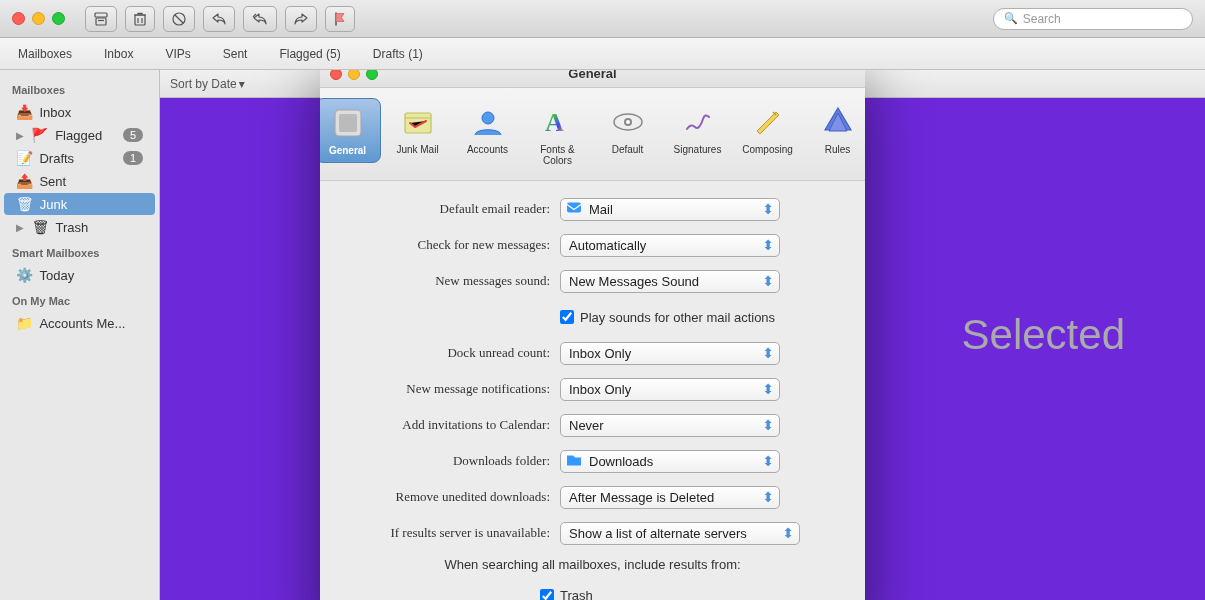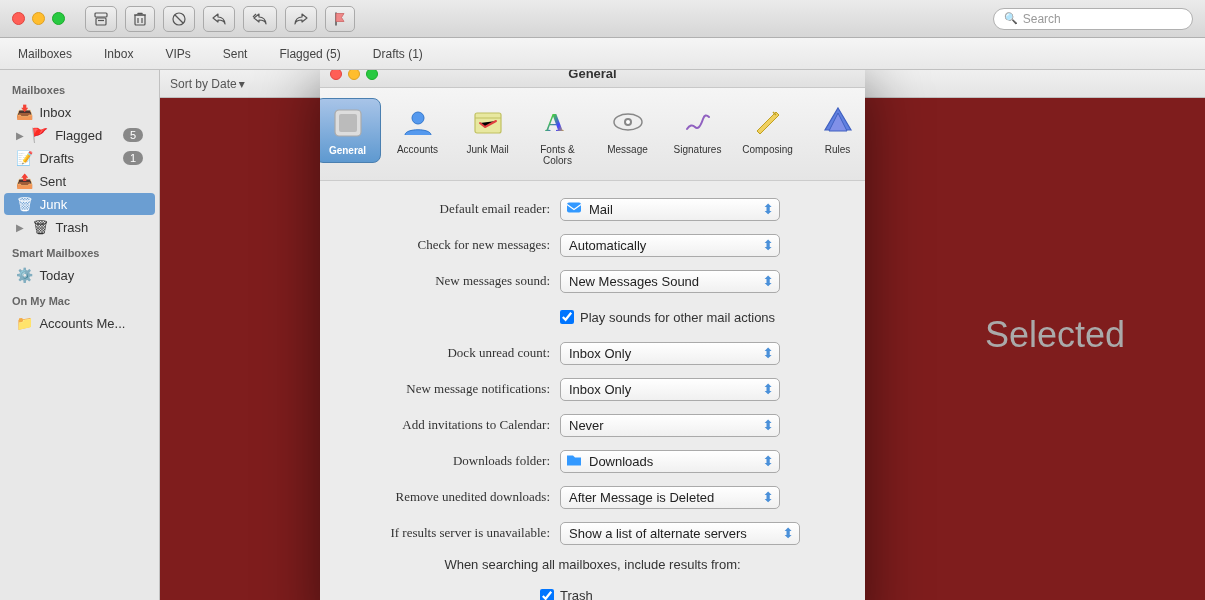--- a/index.html
+++ b/index.html
@@ -141,42 +141,42 @@
     }
     .sidebar-disclosure {
       font-size: 10px;
       color: #888;
       margin-right: 2px;
     }
 
     
     .content-area {
       flex: 1;
-      background: #7f1d1d;
+      background: #6d28d9;
       position: relative;
       overflow: hidden;
     }
     .sort-bar {
       height: 28px;
       background: linear-gradient(to bottom, #f0f0f0, #e4e4e4);
       border-bottom: 1px solid #c0c0c0;
       display: flex;
       align-items: center;
       padding: 0 10px;
       font-size: 12px;
       color: #555;
     }
 
     
     .no-selection-text {
       position: absolute;
       top: 50%;
       right: 80px;
       transform: translateY(-50%);
-      font-size: 36px;
+      font-size: 42px;
       color: #aaa;
       font-weight: 300;
     }
     .modal {
       position: absolute;
       top: -10px;
       left: 160px;
       width: 545px;
       background: #ececec;
       border-radius: 10px;
@@ -481,36 +481,36 @@
                 <rect x="4" y="4" width="26" height="26" rx="4" fill="#ddd" stroke="#aaa" stroke-width="1.2"></rect>
                 <rect x="8" y="8" width="18" height="18" rx="2" fill="#bbb"></rect>
               </svg>
           </div>
           <span class="pref-tab-label">General</span>
         </div>
 
         <div class="pref-tab">
           <div class="pref-tab-icon">
             <svg width="34" height="34" viewBox="0 0 34 34">
-                <circle cx="17" cy="13" r="6" fill="#5599ee" stroke="#3377cc" stroke-width="1"></circle>
-                <path d="M4 30c0-7 26-7 26 0" fill="#5599ee" stroke="#3377cc" stroke-width="1"></path>
-              </svg>
-          </div>
-          <span class="pref-tab-label">Accounts</span>
-        </div>
-
-        <div class="pref-tab">
-          <div class="pref-tab-icon">
-            <svg width="34" height="34" viewBox="0 0 34 34">
                 <rect x="4" y="8" width="26" height="20" rx="2" fill="#e8e8a0" stroke="#c0c060" stroke-width="1.2"></rect>
                 <line x1="4" y1="13" x2="30" y2="13" stroke="#c0c060" stroke-width="1"></line>
                 <path d="M9 18l5 4 11-6" stroke="#e04040" stroke-width="2" stroke-linecap="round" stroke-linejoin="round"></path>
               </svg>
           </div>
           <span class="pref-tab-label">Junk Mail</span>
+        </div>
+
+        <div class="pref-tab">
+          <div class="pref-tab-icon">
+            <svg width="34" height="34" viewBox="0 0 34 34">
+                <circle cx="17" cy="13" r="6" fill="#5599ee" stroke="#3377cc" stroke-width="1"></circle>
+                <path d="M4 30c0-7 26-7 26 0" fill="#5599ee" stroke="#3377cc" stroke-width="1"></path>
+              </svg>
+          </div>
+          <span class="pref-tab-label">Accounts</span>
         </div>
 
         <div class="pref-tab">
           <div class="pref-tab-icon">
             <svg width="34" height="34" viewBox="0 0 34 34">
                 <text x="4" y="26" font-size="26" font-family="serif" font-weight="bold" fill="url(#rainbow)">A</text>
                 <defs>
                   <linearGradient id="rainbow" x1="0" y1="0" x2="1" y2="1">
                     <stop offset="0%" stop-color="#ff4444"></stop>
                     <stop offset="33%" stop-color="#44cc44"></stop>
@@ -524,21 +524,21 @@
         </div>
 
         <div class="pref-tab">
           <div class="pref-tab-icon">
             <svg width="34" height="34" viewBox="0 0 34 34">
                 <ellipse cx="17" cy="17" rx="14" ry="8" fill="none" stroke="#888" stroke-width="1.5"></ellipse>
                 <circle cx="17" cy="17" r="4" fill="#888"></circle>
                 <circle cx="17" cy="17" r="2" fill="#fff"></circle>
               </svg>
           </div>
-          <span class="pref-tab-label">Message</span>
+          <span class="pref-tab-label">Default</span>
         </div>
 
         <div class="pref-tab">
           <div class="pref-tab-icon">
             <svg width="34" height="34" viewBox="0 0 34 34">
                 <path d="M6 24 Q10 18 14 22 Q18 26 22 14 Q24 8 28 12" stroke="#9060c0" stroke-width="2" fill="none" stroke-linecap="round"></path>
               </svg>
           </div>
           <span class="pref-tab-label">Signatures</span>
         </div>

